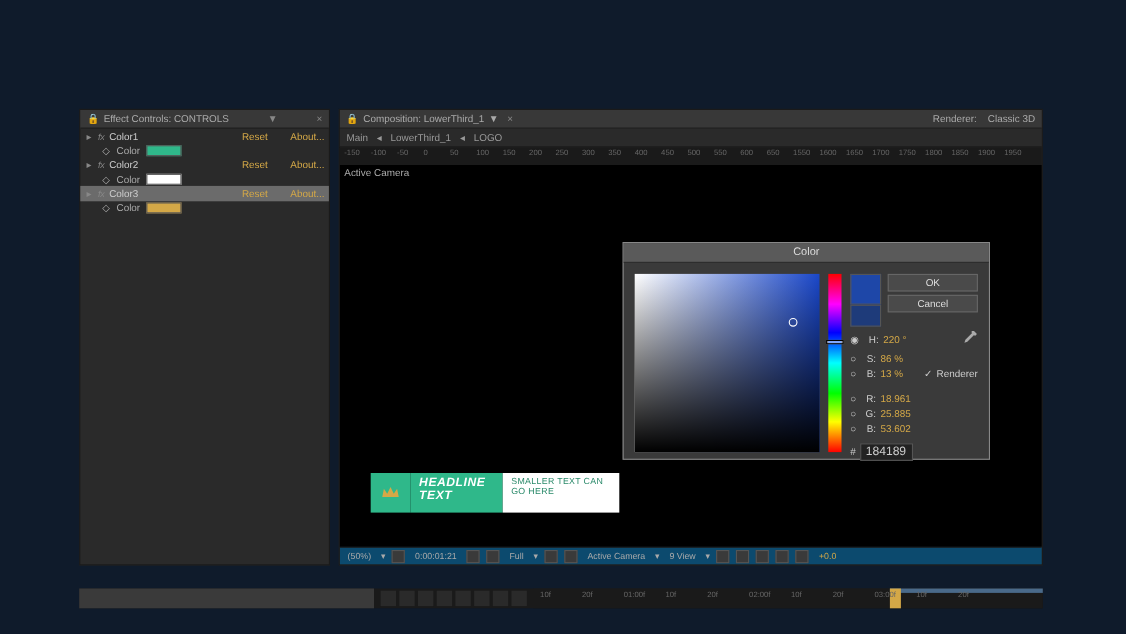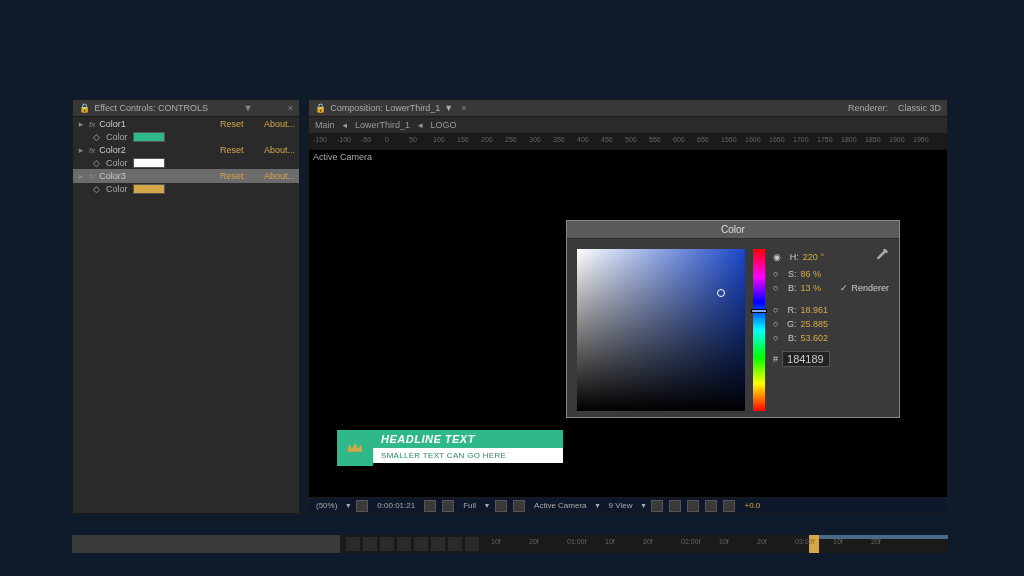--- a/index.html
+++ b/index.html
@@ -30,26 +30,26 @@
 .comp-breadcrumb { background: #2a2a2a; padding: 3px 6px; font-size: 9px; color: #999; display: flex; align-items: center; gap: 8px; border-bottom: 1px solid #1a1a1a; }
 .comp-ruler { height: 16px; background: #1a1a1a; display: flex; align-items: flex-start; position: relative; font-size: 7px; color: #666; overflow: hidden; }
 .ruler-tick { position: absolute; top: 2px; }
 .comp-viewport { flex: 1; background: #000; position: relative; }
 .active-camera-label { position: absolute; left: 4px; top: 2px; font-size: 9px; color: #aaa; }
 
 
 .lower-third { position: absolute; left: 28px; bottom: 31px; width: 226px; height: 36px; display: flex; }
 .lt-icon { width: 36px; background: #2fb88a; display: flex; align-items: center; justify-content: center; }
 .crown { width: 18px; height: 14px; }
-.lt-text { flex: 1; display: flex; flex-direction: column; }
+.lt-text { flex: 1; display: flex; }
 .lt-head { background: #2fb88a; color: #fff; font-weight: bold; font-size: 11px; padding: 3px 8px; letter-spacing: 0.5px; font-style: italic; }
 .lt-sub { background: #fff; color: #2a8a6a; font-size: 8px; padding: 3px 8px; letter-spacing: 0.3px; }
 
 
-.comp-bottom { height: 16px; background: #0f172a; border-top: 1px solid #1a1a1a; display: flex; align-items: center; padding: 0 4px; gap: 6px; font-size: 8px; color: #aaa; }
+.comp-bottom { height: 16px; background: #0c4a6e; border-top: 1px solid #1a1a1a; display: flex; align-items: center; padding: 0 4px; gap: 6px; font-size: 8px; color: #aaa; }
 .comp-bottom .item { padding: 0 3px; }
 .cb-icon { width: 12px; height: 12px; background: #3a3a3a; border: 1px solid #555; }
 
 
 .color-dialog { position: absolute; left: 566px; top: 220px; width: 334px; height: 198px; background: #3a3a3a; border: 1px solid #888; box-shadow: 0 4px 12px rgba(0,0,0,0.5); }
 .cd-title { background: #5a5a5a; text-align: center; font-size: 10px; color: #ddd; padding: 3px; border-bottom: 1px solid #2a2a2a; }
 .cd-body { display: flex; padding: 10px; gap: 8px; }
 .cd-field { width: 168px; height: 162px; position: relative; background: linear-gradient(to bottom, rgba(0,0,0,0) 0%, #000 100%), linear-gradient(to right, #fff 0%, #1a47c9 100%); }
 .cd-field-pick { position: absolute; width: 8px; height: 8px; border: 1px solid #fff; border-radius: 50%; transform: translate(-50%,-50%); }
 .cd-hue { width: 12px; height: 162px; background: linear-gradient(to bottom, #ff0000 0%, #ff00ff 17%, #0000ff 33%, #00ffff 50%, #00ff00 67%, #ffff00 83%, #ff0000 100%); position: relative; }
@@ -213,20 +213,30 @@
 <div class="color-dialog">
   <div class="cd-title">Color</div>
   <div class="cd-body">
     <div class="cd-field">
       <div class="cd-field-pick" id="cd-field-pick" style="left: 86%; top: 27%;"></div>
     </div>
     <div class="cd-hue">
       <div class="cd-hue-pick" id="cd-hue-pick" style="top: 38%;"></div>
     </div>
     <div class="cd-right">
+      <div style="display:flex; gap:6px;">
+        <div>
+          <div class="cd-sw" id="cd-new" style="background: rgb(30, 71, 168);"></div>
+          <div class="cd-sw half" id="cd-old" style="background: rgb(30, 59, 122);"></div>
+        </div>
+        <div style="flex:1">
+          <div class="cd-btn">OK</div>
+          <div class="cd-btn">Cancel</div>
+        </div>
+      </div>
       <div class="cd-row">
         <span>◉</span>
         <span class="lab">H:</span>
         <span class="val">220 °</span>
         <span style="margin-left:auto">
           <svg class="cd-eyedrop" viewBox="0 0 16 16">
               <path d="M13 1l2 2-2 2-1-1-7 7-3 1 1-3 7-7-1-1 2-2z" fill="#aaa"></path>
             </svg>
         </span>
       </div>

